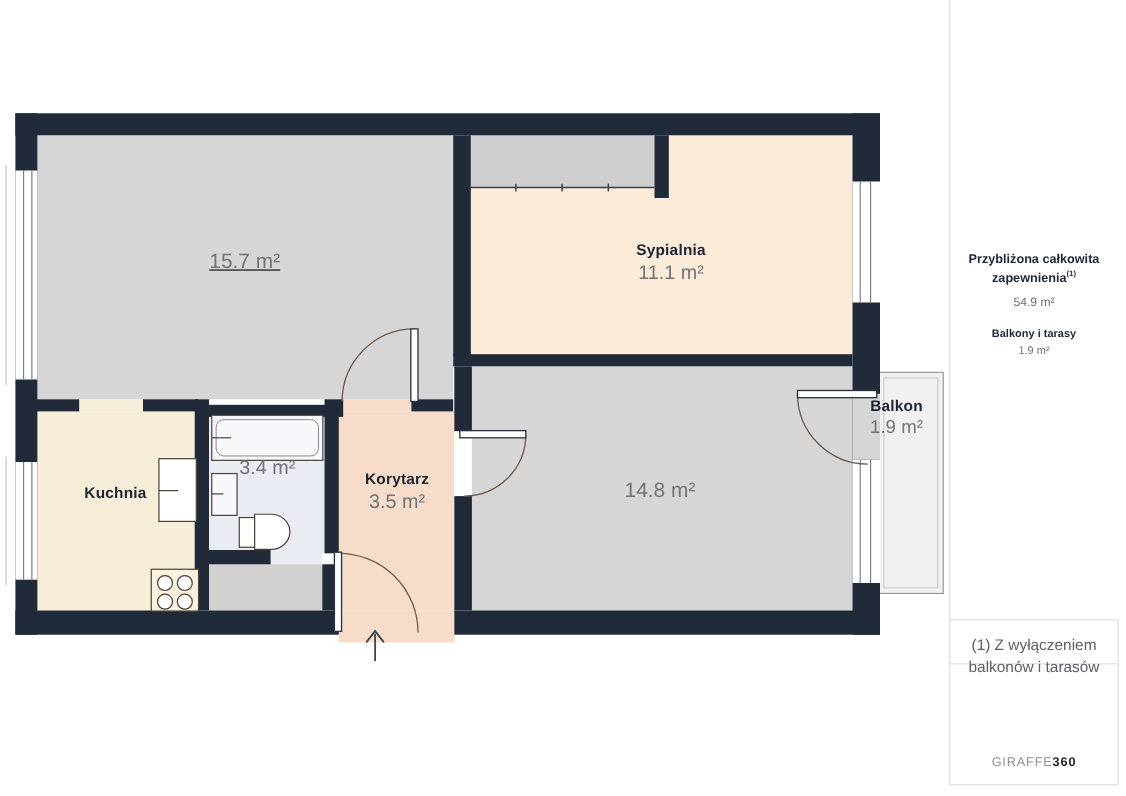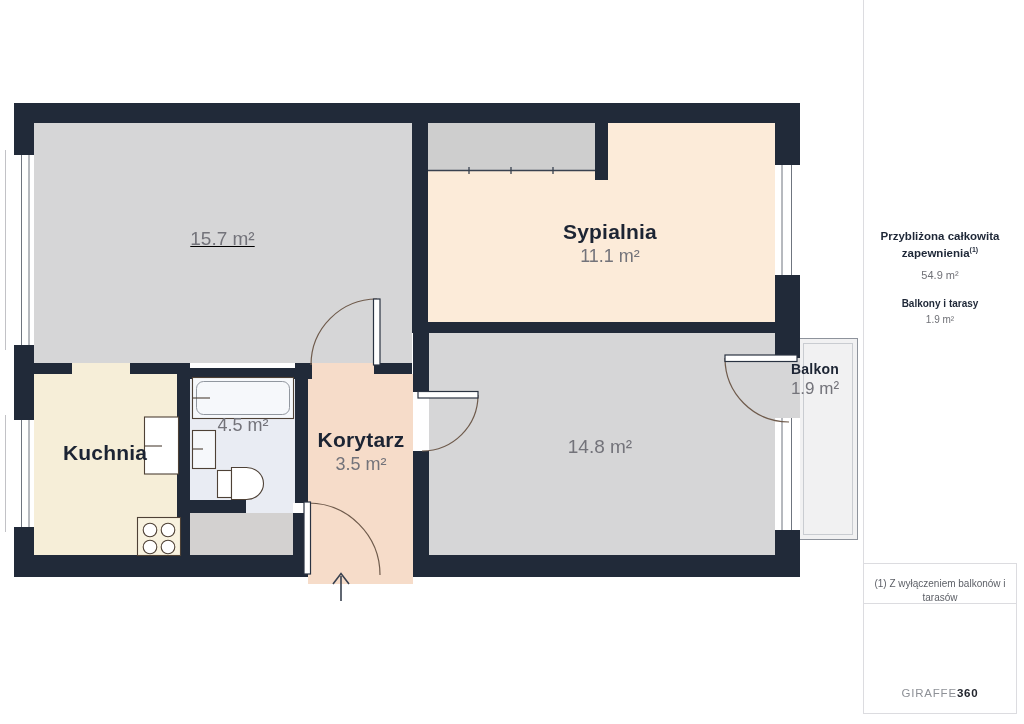--- a/index.html
+++ b/index.html
@@ -13,36 +13,36 @@
   .f-kitchen{background:var(--c-kitchen,#f6eed8);}
   .f-bathroom{background:var(--c-bathroom,#e9ecf3);}
   .f-corridor{background:var(--c-corridor,#f6dcc9);}
   .f-closet{background:#d3d1d0;}
   .f-wardrobe{background:#cecece;}
   .window{position:absolute;background:#ffffff;}
   .balcony{position:absolute;background:var(--c-balcony,#f1f1f2);border:1.2px solid #8e939c;}
   .balcony-inner{position:absolute;border:1px solid #c9ccd1;}
   
   .room-label{position:absolute;text-align:center;pointer-events:none;}
-  .room-name{font-weight:bold;color:#1c2433;font-size:21px;line-height:1.2;letter-spacing:.2px;}
+  .room-name{font-weight:bold;color:#1c2433;font-size:14px;line-height:1.2;letter-spacing:.2px;}
   .room-area{color:#73737a;font-size:18px;line-height:1.35;}
   .area-big{font-size:19px;}
   .balcony-label .room-name{font-size:14px;}
   .balcony-label .room-area{font-size:17px;}
   
   .overlay{position:absolute;left:0;top:0;pointer-events:none;}
   
   .sb-vline,.sb-hline{position:absolute;background:#dcdce0;}
   .sb-block{position:absolute;left:864px;width:152px;text-align:center;}
   .sb-title{font-weight:bold;color:#1e2737;font-size:11.5px;line-height:1.5;}
   .sb-title sup{font-size:7px;}
   .sb-value{color:#6f7076;font-size:11px;margin-top:6px;}
   .sb-sub{font-weight:bold;color:#1e2737;font-size:10px;margin-top:17px;}
   .sb-subvalue{color:#6f7076;font-size:10px;margin-top:5px;}
-  .sb-footnote{color:#5c5f66;font-size:10px;line-height:1.4;}
+  .sb-footnote{color:#5c5f66;font-size:14px;line-height:1.4;}
   .sb-disclaimer{color:#5f6269;font-size:9.5px;line-height:1.55;}
   .sb-logo{font-size:11.5px;letter-spacing:.8px;}
   .sb-logo .lg1{color:#8e9197;font-weight:400;}
   .sb-logo .lg2{color:#23262e;font-weight:bold;}
 </style>
 </head>
 <body>
 
 <div class="stage">
 
@@ -162,21 +162,21 @@
     <div class="room-area area-big">15.7 m²</div>
   </div>
   <div class="room-label" style="left:525px;top:219px;width:170px;">
     <div class="room-name">Sypialnia</div>
     <div class="room-area">11.1 m²</div>
   </div>
   <div class="room-label" style="left:35px;top:440px;width:140px;">
     <div class="room-name">Kuchnia</div>
   </div>
   <div class="room-label" style="left:182px;top:413px;width:122px;">
-    <div class="room-area">4.5 m²</div>
+    <div class="room-area">3.4 m²</div>
   </div>
   <div class="room-label" style="left:300px;top:427px;width:122px;">
     <div class="room-name">Korytarz</div>
     <div class="room-area">3.5 m²</div>
   </div>
   <div class="room-label" style="left:515px;top:434px;width:170px;">
     <div class="room-area area-big">14.8 m²</div>
   </div>
   <div class="room-label balcony-label" style="left:768px;top:361px;width:94px;">
     <div class="room-name">Balkon</div>

